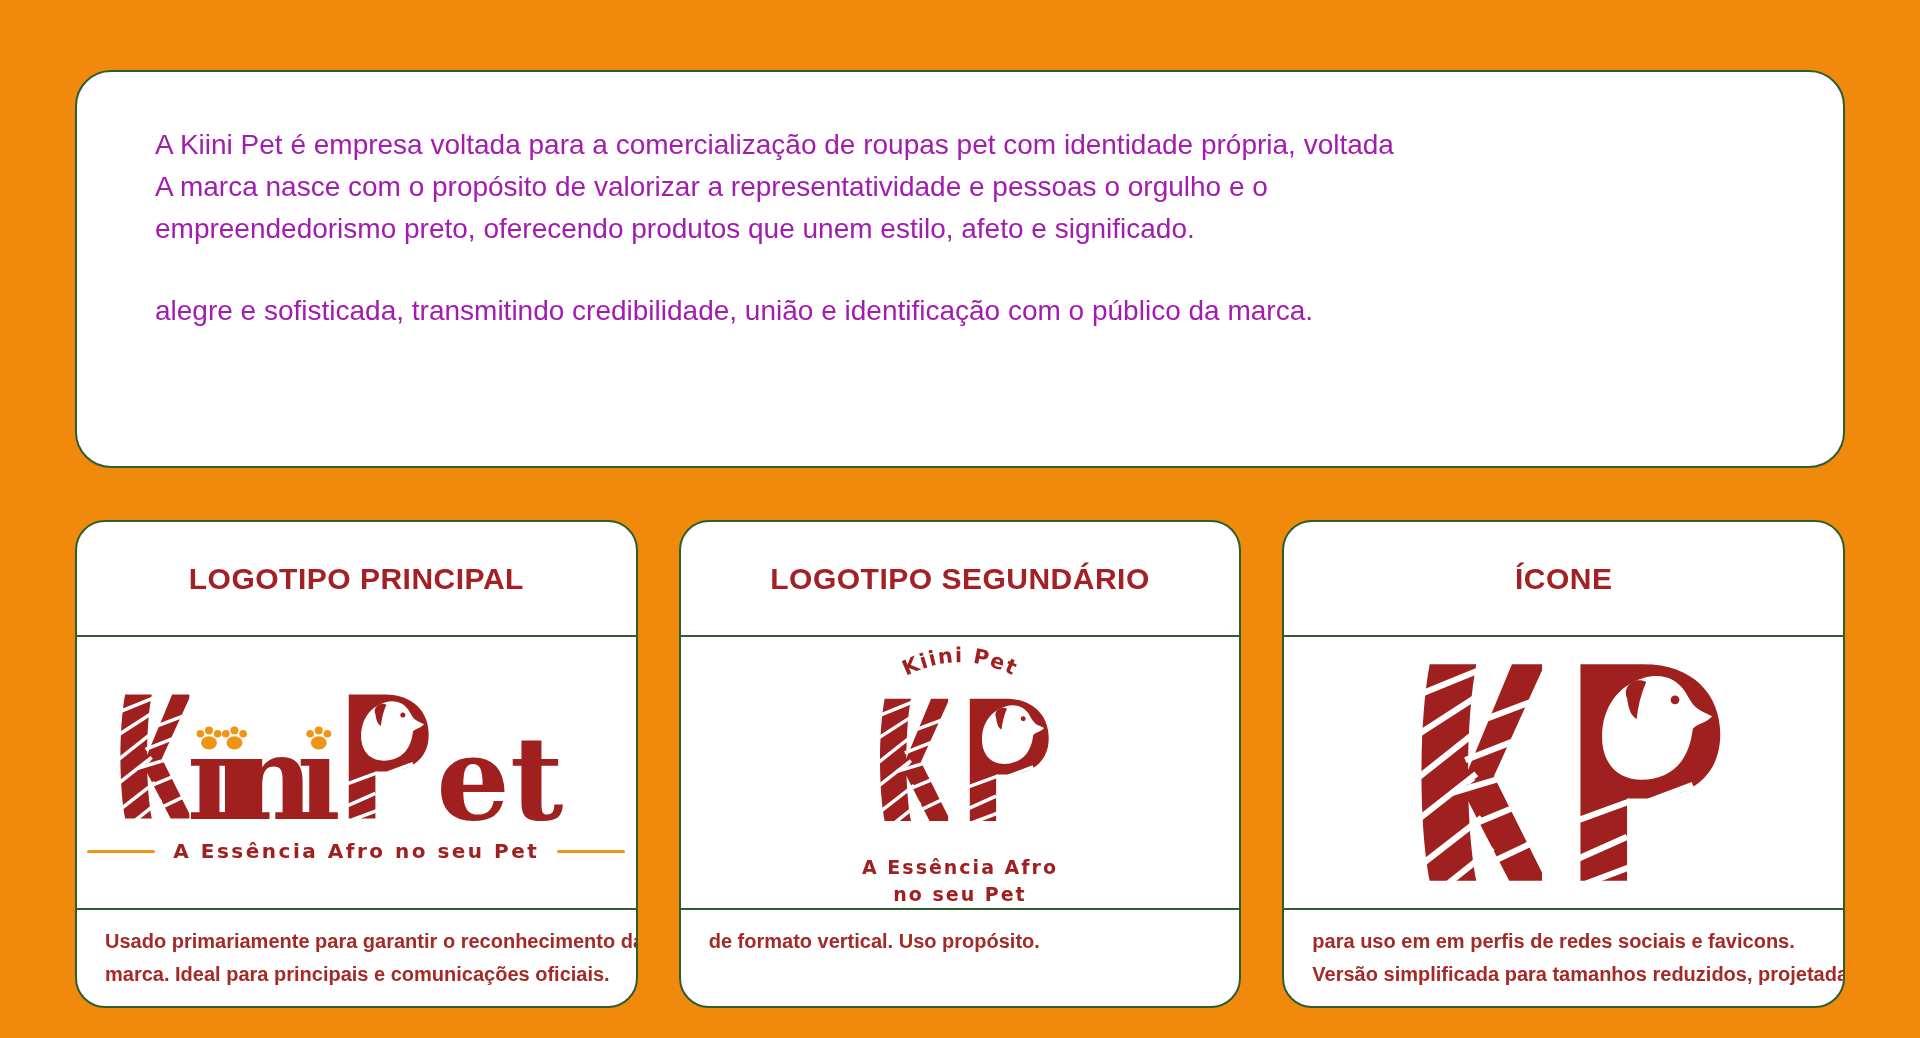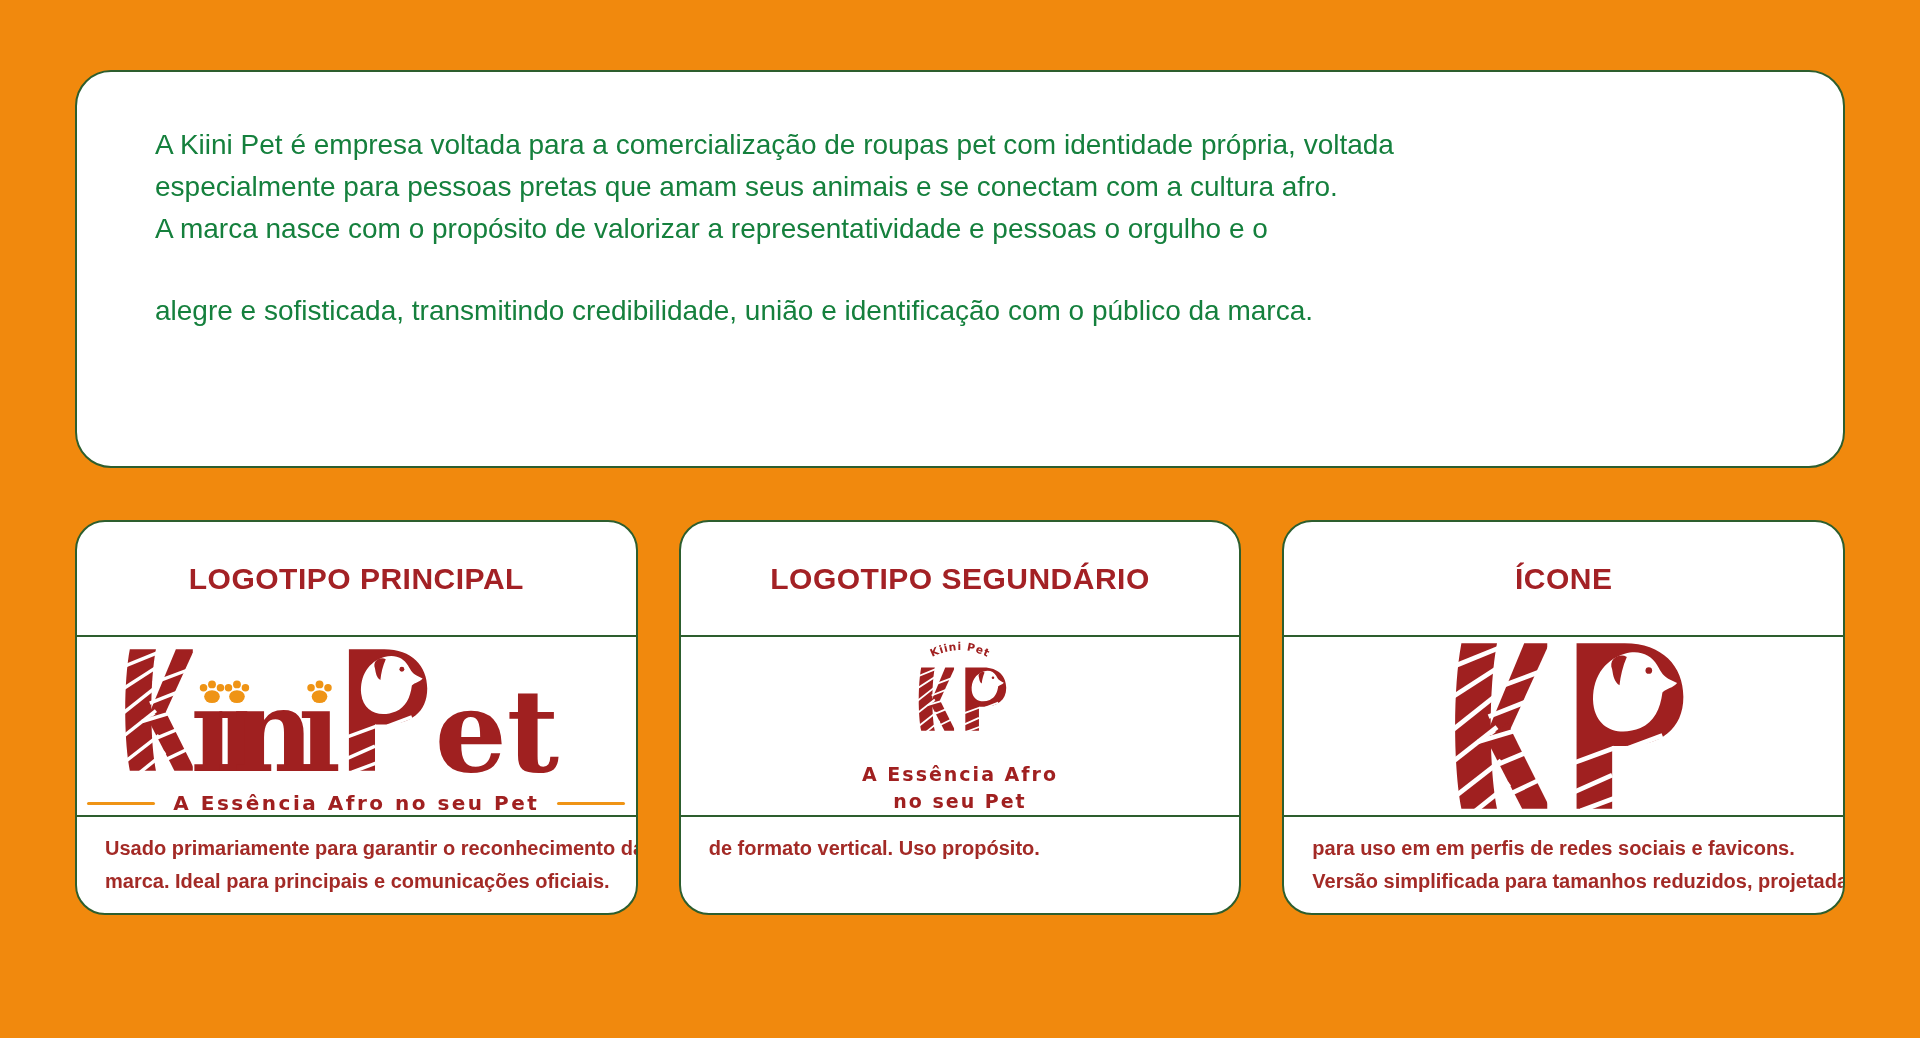--- a/index.html
+++ b/index.html
@@ -1,25 +1,25 @@
 <!DOCTYPE html>
 <html><head>
 <meta charset="utf-8">
 <style>
   html,body{margin:0;padding:0;}
   body{font-family:"Liberation Sans",sans-serif;background:#F1890D;}
   .page{position:relative;width:1920px;height:1038px;background:#F1890D;box-sizing:border-box;padding:70px 75px 30px;overflow:hidden;}
 
   
   .intro-card{box-sizing:border-box;height:398px;background:#FFFFFF;border:2px solid #2D5E2E;border-radius:36px;padding:52px 78px 0;}
-  .intro-line{font-size:28px;line-height:42px;font-weight:500;color:#15803d;white-space:nowrap;}
+  .intro-line{font-size:28px;line-height:42px;font-weight:500;color:#a21caf;white-space:nowrap;}
   .intro-spacer{height:40px;}
 
   
-  .cards-row{display:flex;gap:41px;margin-top:52px;height:395px;}
+  .cards-row{display:flex;gap:41px;margin-top:52px;height:488px;}
   .card{flex:1;box-sizing:border-box;background:#FFFFFF;border:2px solid #2D5E2E;border-radius:30px;display:flex;flex-direction:column;overflow:hidden;}
   .card-header{height:113px;flex:0 0 113px;display:flex;align-items:center;justify-content:center;border-bottom:2px solid #2D5E2E;}
   .card-title{font-size:30px;font-weight:800;color:#A32125;letter-spacing:.5px;}
   .card-body{flex:1;display:flex;flex-direction:column;align-items:center;justify-content:center;border-bottom:2px solid #2D5E2E;overflow:hidden;}
   .card-footer{flex:0 0 96px;box-sizing:border-box;padding:15px 10px 0 28px;}
   .desc-line{font-size:20px;line-height:33px;font-weight:600;color:#A32A26;white-space:nowrap;}
 
   
   .tagline-row{display:flex;align-items:center;gap:18px;margin-top:10px;}
   .tagline-dash{width:68px;height:3px;background:#EF9415;border-radius:2px;}
@@ -82,22 +82,22 @@
       <use href="#sym-k" x="0" y="0" width="100" height="170"></use>
       <use href="#sym-p" x="120" y="0" width="112" height="170"></use>
     </symbol>
   </defs>
 </svg>
 
 <div class="page">
 
   <section class="intro-card">
     <div class="intro-line">A Kiini Pet é empresa voltada para a comercialização de roupas pet com identidade própria, voltada</div>
-    <div class="intro-line">especialmente para pessoas pretas que amam seus animais e se conectam com a cultura afro.</div>
     <div class="intro-line">A marca nasce com o propósito de valorizar a representatividade e pessoas o orgulho e o</div>
+    <div class="intro-line">empreendedorismo preto, oferecendo produtos que unem estilo, afeto e significado.</div>
     <div class="intro-spacer"></div>
     <div class="intro-line">alegre e sofisticada, transmitindo credibilidade, união e identificação com o público da marca.</div>
   </section>
 
   <div class="cards-row">
 
     <div class="card">
       <div class="card-header">
         <span class="card-title">LOGOTIPO PRINCIPAL</span>
       </div>

